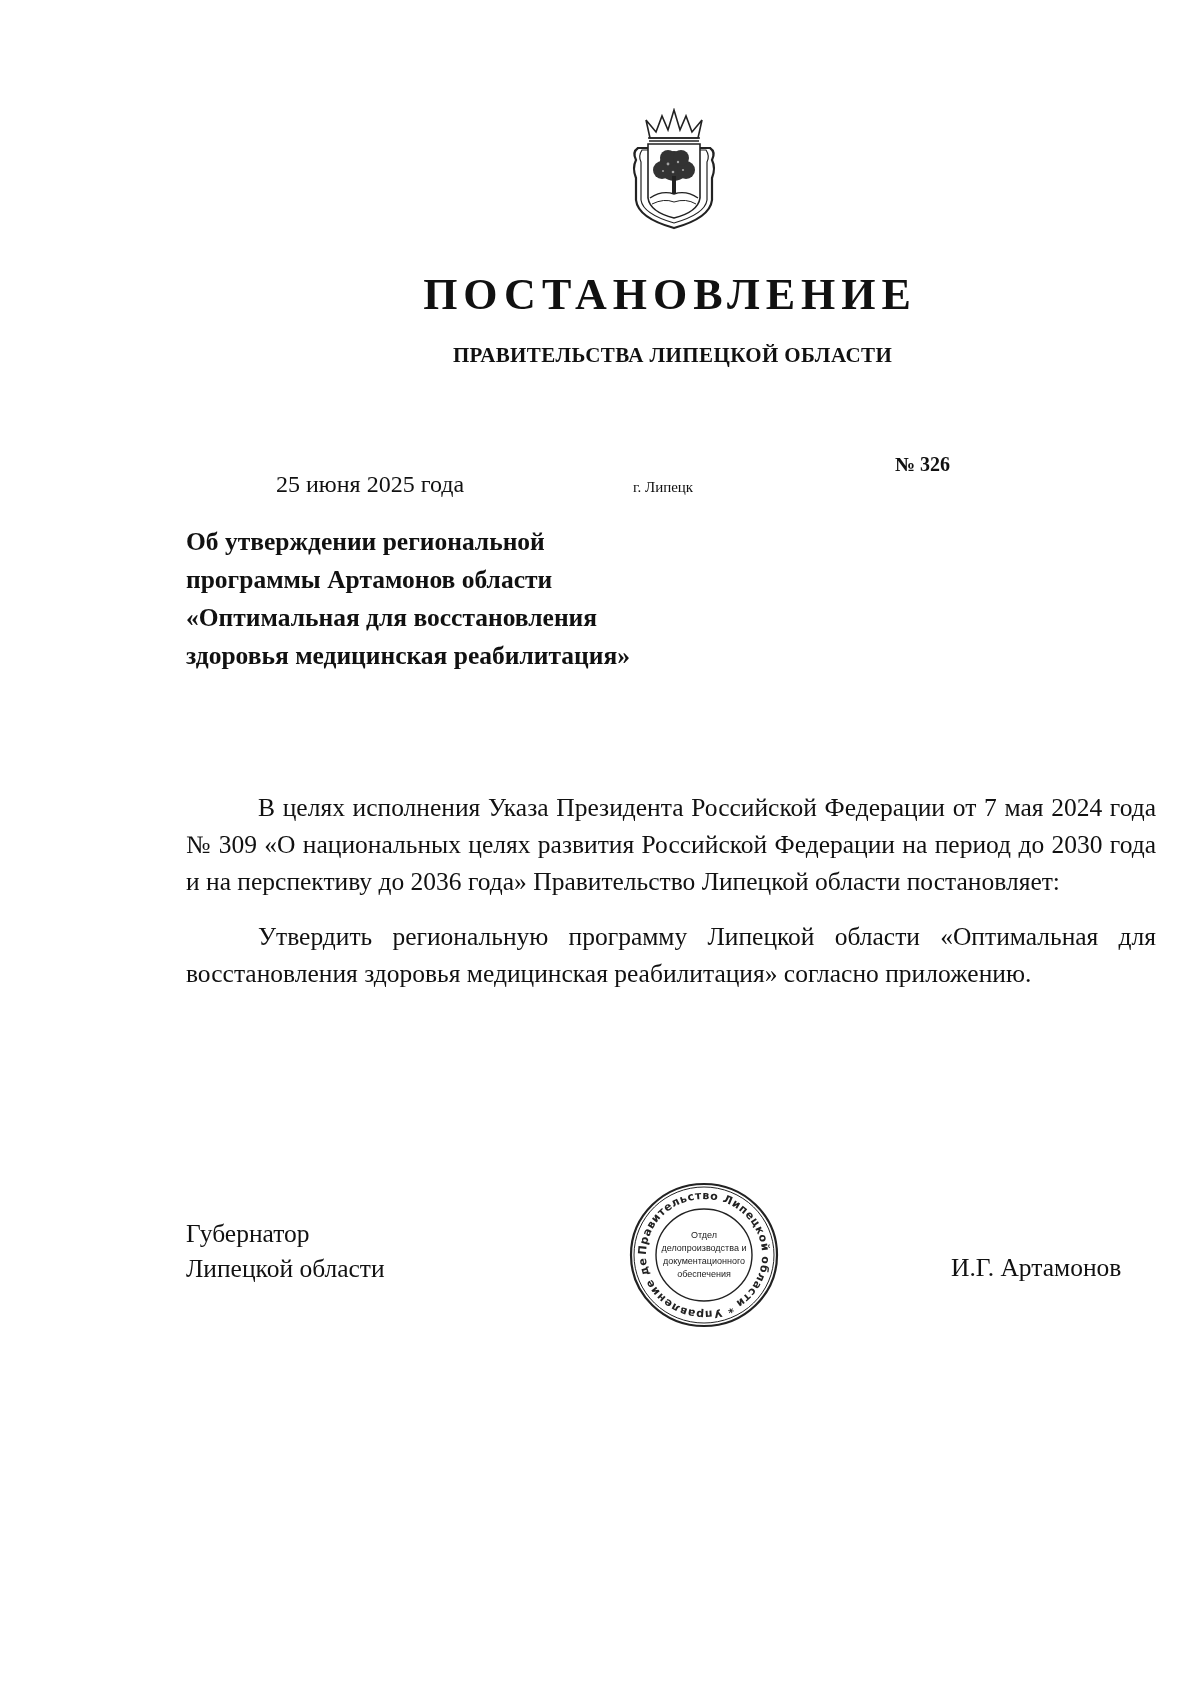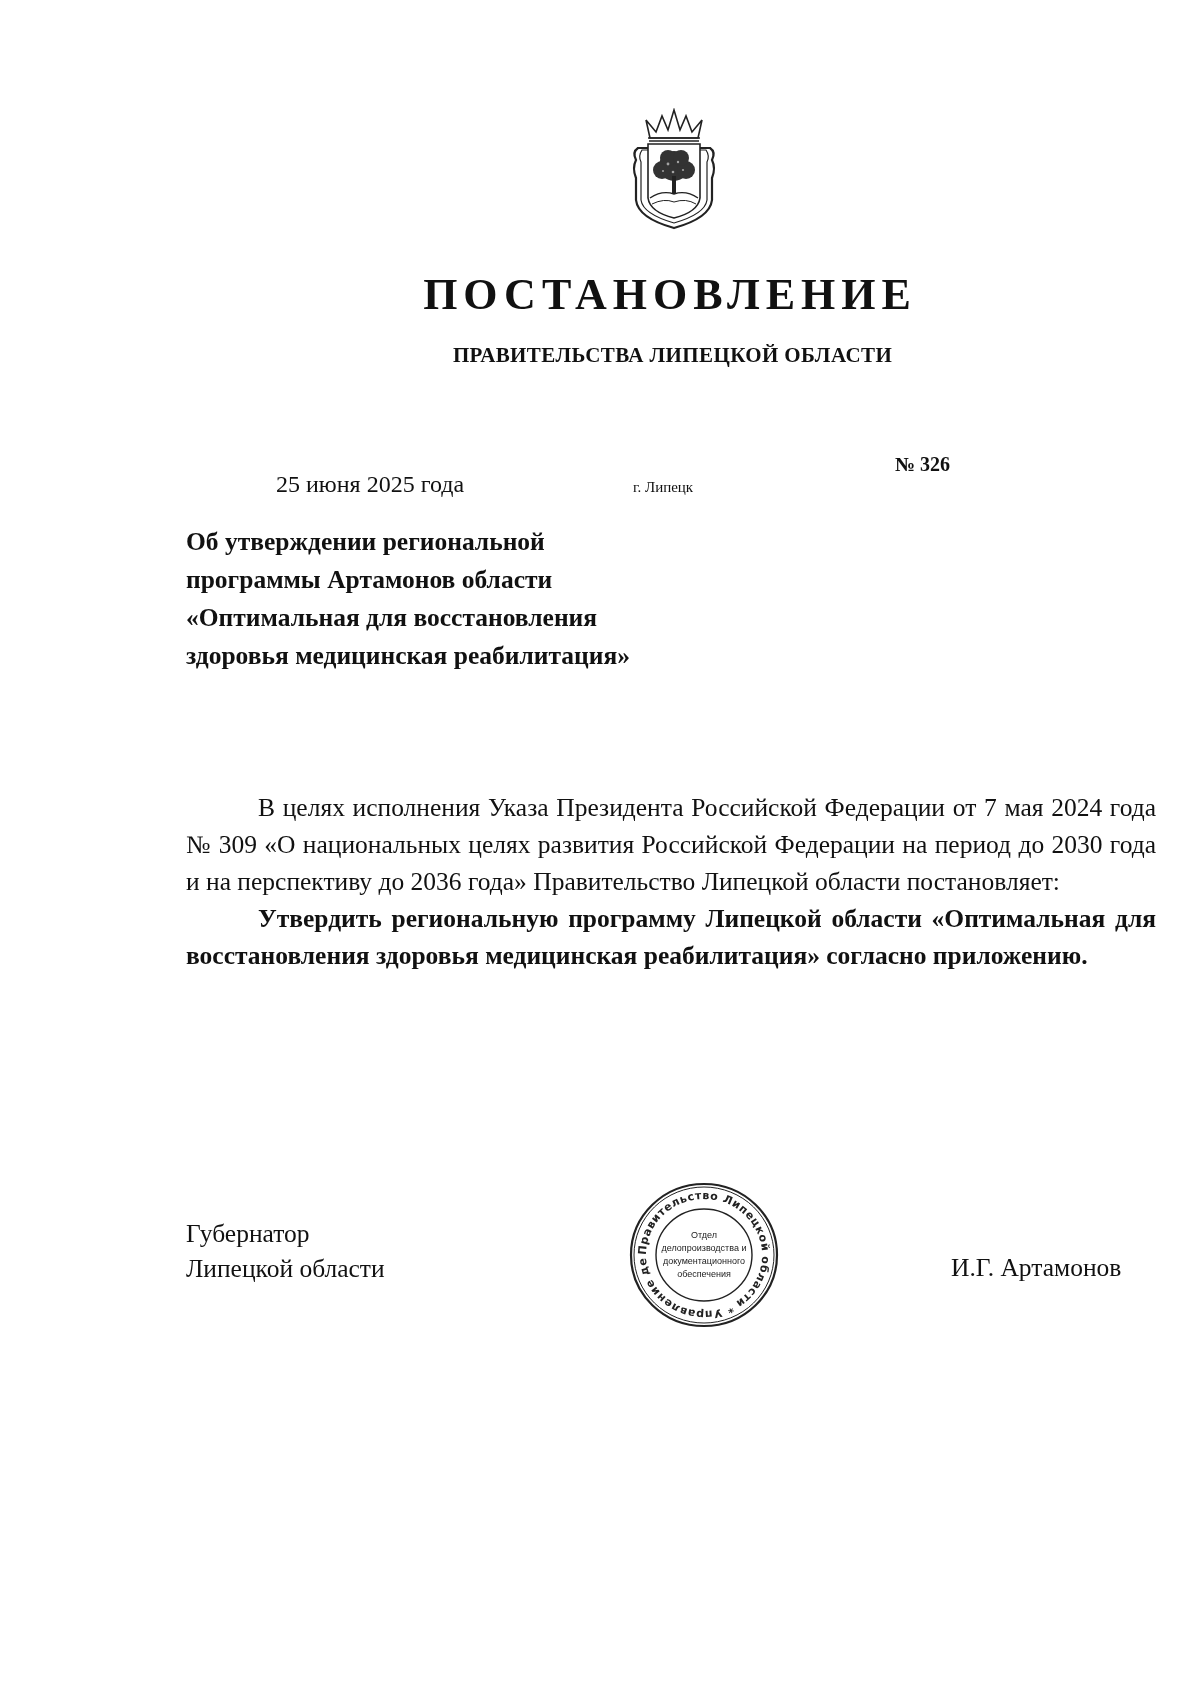--- a/index.html
+++ b/index.html
@@ -86,21 +86,21 @@
       width: 970px;
       font-size: 25.5px;
       line-height: 37px;
     }
     .doc-body p {
       margin: 0;
       text-indent: 72px;
       text-align: justify;
     }
     .doc-body p + p {
-      font-weight: bold;
+      margin-top: 18px;
     }
 
     
     .sig-position {
       left: 186px;
       top: 1216px;
       font-size: 25.5px;
       line-height: 35px;
     }
     .sig-name {

